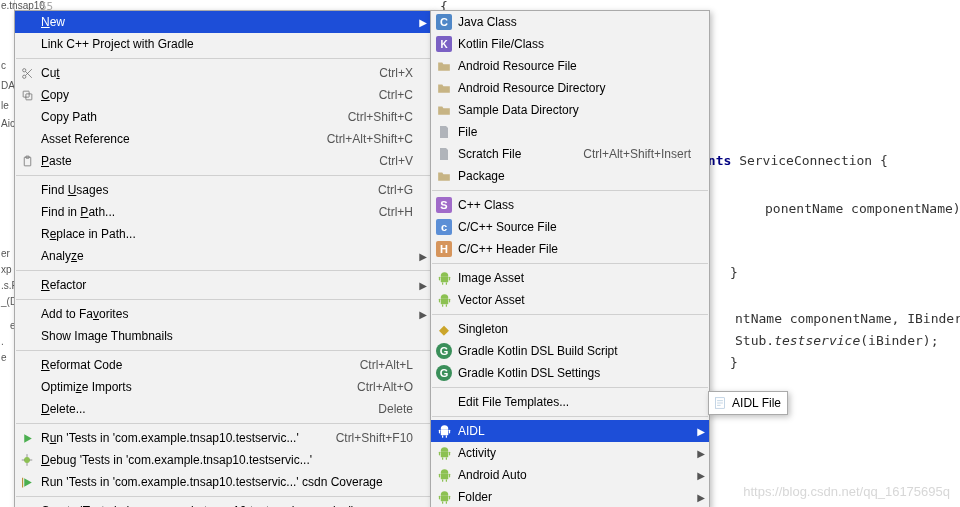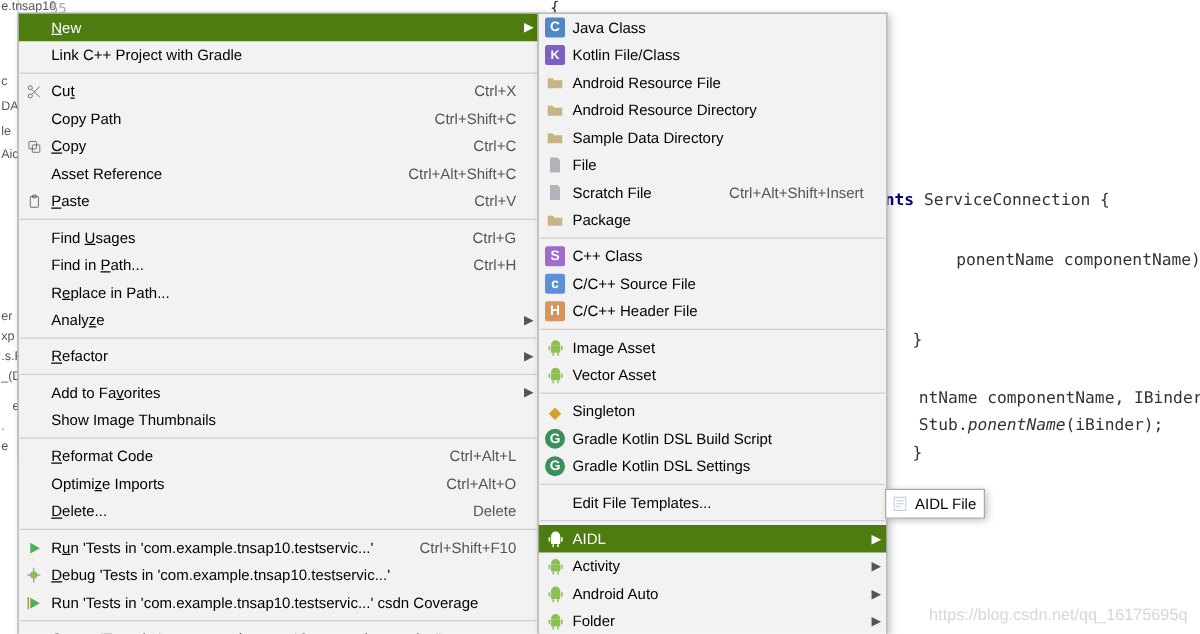--- a/index.html
+++ b/index.html
@@ -57,21 +57,21 @@
   }
   .menu-item {
     display: flex;
     align-items: center;
     height: 22px;
     padding: 0 6px 0 2px;
     position: relative;
     cursor: default;
   }
   .menu-item.selected {
-    background: #4d7c0f;
+    background: #1d4ed8;
     color: #fff;
   }
   .menu-item .icon {
     width: 20px;
     display: flex;
     justify-content: center;
     align-items: center;
     font-size: 13px;
   }
   .menu-item .label {
@@ -147,21 +147,21 @@
     <div style="position: absolute; top: 352px; left: 0px; white-space: nowrap; overflow: hidden;">e</div>
   </div>
 
 <div class="code-bg">
   <div style="position:absolute;left:-390px;top:-4px;color:#aaa;font-size:11px;">55</div>
   <div style="position:absolute;left:10px;top:-4px;">{</div>
   <div style="position:absolute;left:270px;top:150px;"><span class="kw">ents</span><span> ServiceConnection {</span></div>
   <div style="position:absolute;left:335px;top:198px;"><span>ponentName componentName) {</span></div>
   <div style="position:absolute;left:300px;top:262px;">}</div>
   <div style="position:absolute;left:305px;top:308px;"><span>ntName componentName, IBinder iBin</span></div>
-  <div style="position:absolute;left:305px;top:330px;"><span>Stub.</span><span class="it">ponentName</span><span>(iBinder);</span></div>
+  <div style="position:absolute;left:305px;top:330px;"><span>Stub.</span><span class="it">testservice</span><span>(iBinder);</span></div>
   <div style="position:absolute;left:300px;top:352px;">}</div>
 </div>
 
 <div class="watermark">https://blog.csdn.net/qq_16175695q</div>
 
 <div class="menu ctx1" id="ctx1">
     <div class="menu-item selected">
       <span class="icon"></span>
       <span class="label"><span class="ul">N</span>ew</span>
       <span class="arrow" style="color: rgb(255, 255, 255);">▶</span>
@@ -177,33 +177,33 @@
           <circle cx="6" cy="6" r="3"></circle>
           <circle cx="6" cy="18" r="3"></circle>
           <line x1="20" y1="4" x2="8.5" y2="15.5"></line>
           <line x1="20" y1="20" x2="8.5" y2="8.5"></line>
         </svg>
       </span>
       <span class="label">Cu<span class="ul">t</span></span>
       <span class="shortcut">Ctrl+X</span>
     </div>
     <div class="menu-item">
-      <span class="icon"></span>
-      <span class="label">Copy Path</span>
-      <span class="shortcut">Ctrl+Shift+C</span>
-    </div>
-    <div class="menu-item">
       <span class="icon">
         <svg class="copyi" viewBox="0 0 24 24">
           <rect x="9" y="9" width="11" height="11" rx="1"></rect>
           <rect x="4" y="4" width="11" height="11" rx="1"></rect>
         </svg>
       </span>
       <span class="label"><span class="ul">C</span>opy</span>
       <span class="shortcut">Ctrl+C</span>
+    </div>
+    <div class="menu-item">
+      <span class="icon"></span>
+      <span class="label">Copy Path</span>
+      <span class="shortcut">Ctrl+Shift+C</span>
     </div>
     <div class="menu-item">
       <span class="icon"></span>
       <span class="label">Asset Reference</span>
       <span class="shortcut">Ctrl+Alt+Shift+C</span>
     </div>
     <div class="menu-item">
       <span class="icon">
         <svg class="copyi" viewBox="0 0 24 24">
           <rect x="6" y="4" width="12" height="16" rx="1"></rect>

